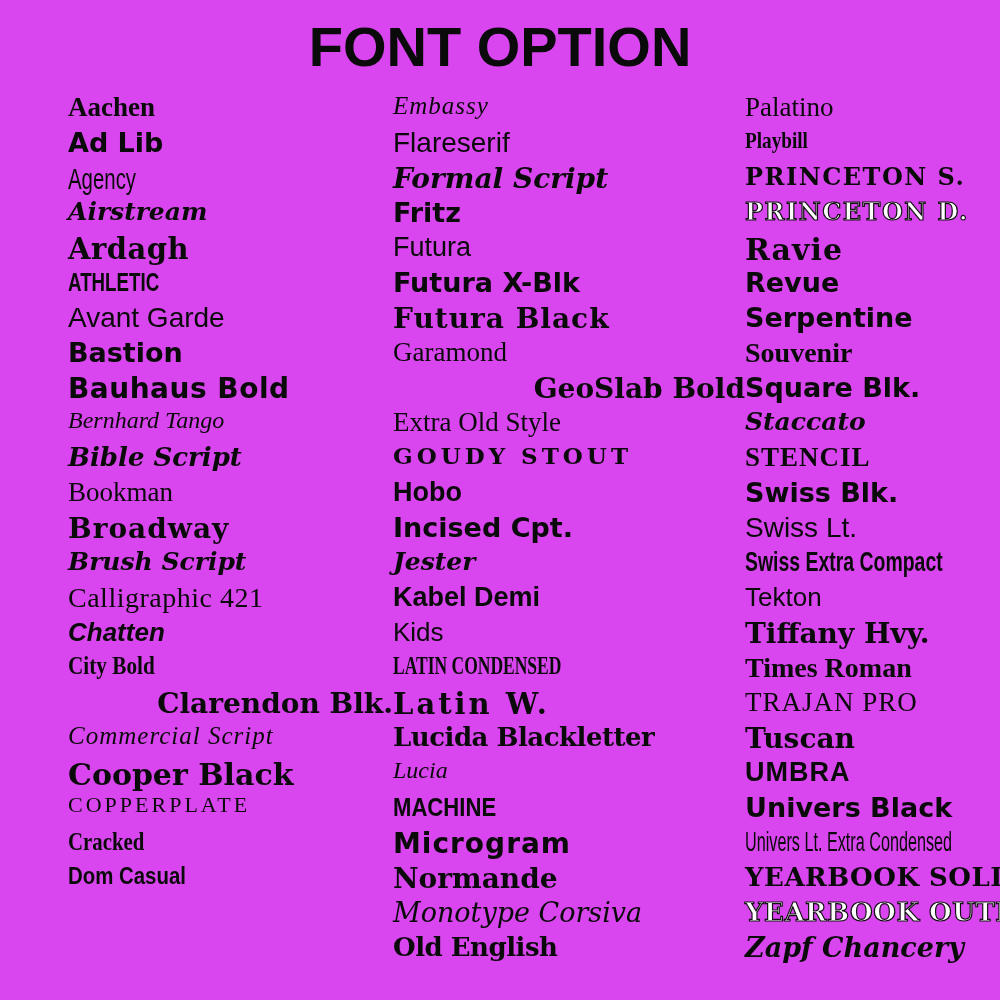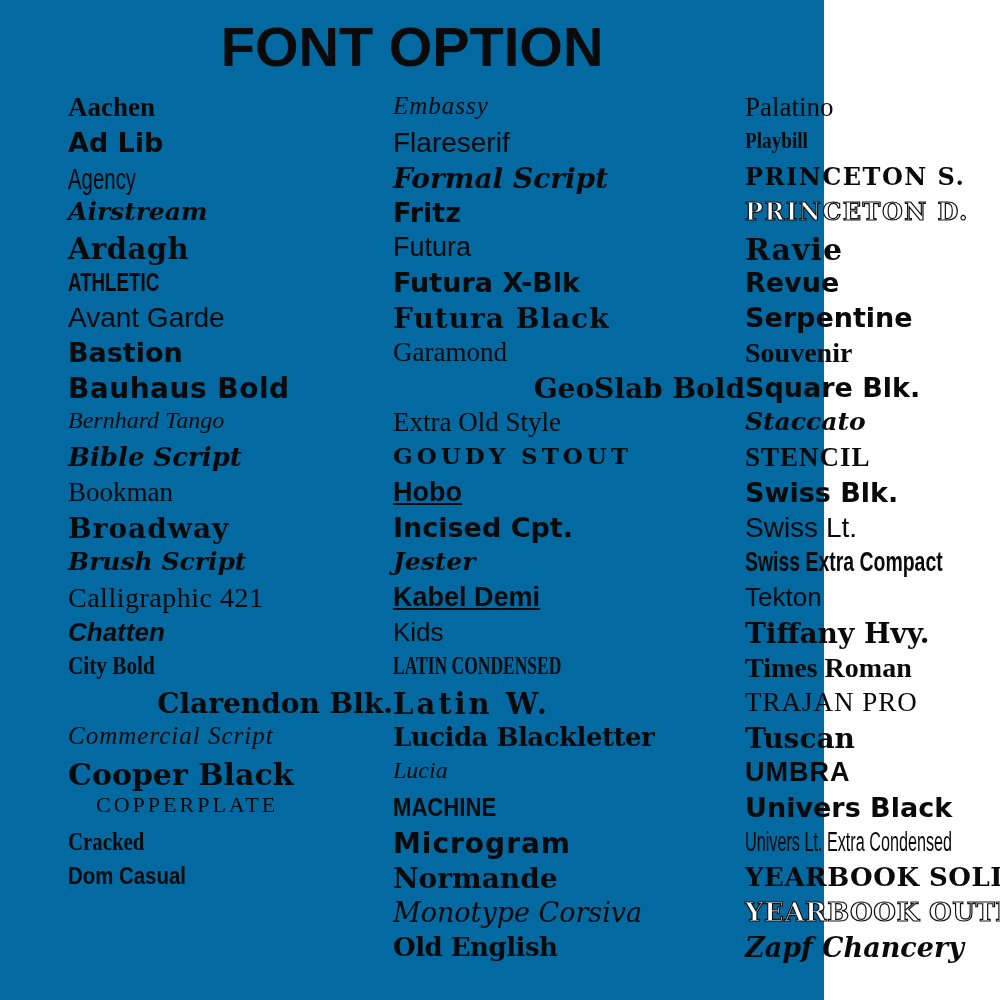--- a/index.html
+++ b/index.html
@@ -5,23 +5,23 @@
   html, body {
     margin: 0;
     padding: 0;
     width: 1000px;
     height: 1000px;
     background: #ffffff;
     overflow: hidden;
   }
   .page {
     position: relative;
-    width: 824px;
+    width: 1000px;
     height: 1000px;
-    background: #0369a1;
+    background: #d946ef;
     color: #0a0a0a;
   }
   .title {
     text-align: center;
     padding-top: 16px;
     font-family: "Liberation Sans", sans-serif;
     font-weight: 800;
     font-size: 56px;
     letter-spacing: 0px;
     line-height: 1.1;
@@ -59,27 +59,27 @@
   .s-serif-bold         { font: 700 28px "Liberation Serif", serif; }
   .s-serif-italic       { font: italic 400 27px "DejaVu Serif", serif; }
   .s-serif-bold-italic  { font: italic 700 26px "DejaVu Serif", serif; }
   .s-deco-black         { font: 700 28px "DejaVu Serif", serif; letter-spacing: 1px; }
   .s-serif-light        { font: 400 28px "Liberation Serif", serif; letter-spacing: .5px; }
   .s-sans-bold-italic   { font: italic 700 26px "Liberation Sans", sans-serif; }
   .s-slab-cond-bold     { font: 700 25px "Liberation Serif", serif; transform: scaleX(.85); }
   .s-slab-black         { font: 700 28px "DejaVu Serif", serif; text-align: right; }
   .s-formal-script      { font: italic 400 25px "Liberation Serif", serif; letter-spacing: 1px; }
   .s-cooper             { font: 700 30px "DejaVu Serif", serif; }
-  .s-copperplate        { font: 400 22px "Liberation Serif", serif; letter-spacing: 3px; margin-left: 28px; }
+  .s-copperplate        { font: 400 22px "Liberation Serif", serif; letter-spacing: 3px; }
   .s-grunge             { font: 700 26px "Liberation Serif", serif; transform: scaleX(.8); }
   .s-casual             { font: 700 24px "Liberation Sans", sans-serif; transform: scaleX(.85); }
   .s-semi-serif         { font: 400 28px "Liberation Sans", sans-serif; }
   .s-script-black       { font: italic 700 28px "DejaVu Serif", serif; }
   .s-light-geo          { font: 400 27px "Liberation Sans", sans-serif; }
-  .s-sans-bold          { font: 700 27px "Liberation Sans", sans-serif; text-decoration: underline; }
+  .s-sans-bold          { font: 700 27px "Liberation Sans", sans-serif; }
   .s-light-sans         { font: 400 28px "Liberation Sans", sans-serif; }
   .s-ultra-wide         { font: 700 23px "DejaVu Serif", serif; letter-spacing: 4px; }
   .s-latin-condensed    { font: 700 25px "Liberation Serif", serif; transform: scaleX(.7); }
   .s-latin-wide         { font: 700 29px "DejaVu Serif", serif; letter-spacing: 3px; }
   .s-blackletter        { font: 700 26px "DejaVu Serif", serif; letter-spacing: -.5px; }
   .s-machine            { font: 700 26px "Liberation Sans", sans-serif; transform: scaleX(.85); }
   .s-techno             { font: 700 28px "DejaVu Sans", sans-serif; letter-spacing: 1px; }
   .s-fat-serif          { font: 700 28px "DejaVu Serif", serif; }
   .s-playbill           { font: 700 24px "Liberation Serif", serif; transform: scaleX(.8); }
   .s-collegiate         { font: 700 24px "DejaVu Serif", serif; letter-spacing: 1.5px; }

